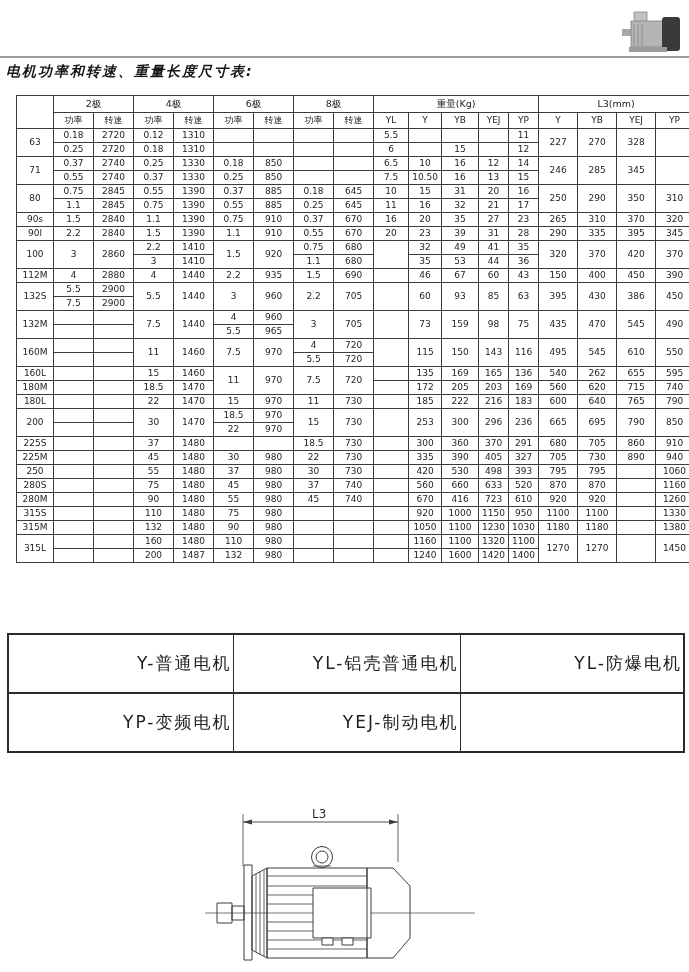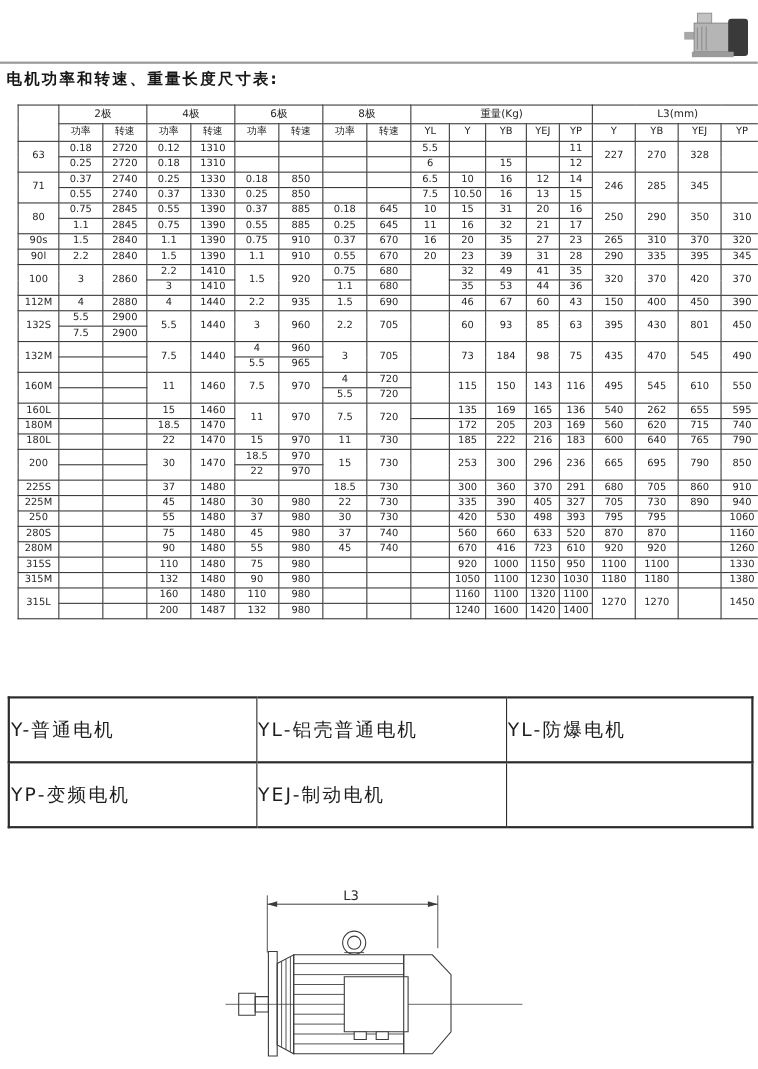--- a/index.html
+++ b/index.html
@@ -1,33 +1,33 @@
 <!DOCTYPE html>
 <html><head>
 <meta charset="utf-8">
 <style>
   html,body{margin:0;padding:0;background:#fff;}
   .page{position:relative;width:689px;height:972px;background:#fff;overflow:hidden;
         font-family:"DejaVu Sans","Liberation Sans",sans-serif;color:#1c1c1c;}
   .top-rule{position:absolute;left:0;top:56px;width:689px;height:2px;background:#9a9a9a;}
   .photo{position:absolute;left:620px;top:5px;width:64px;height:52px;}
   .title{position:absolute;left:6px;top:63px;font-size:14px;font-weight:bold;
-         letter-spacing:2px;color:#161616;white-space:nowrap;}
+         letter-spacing:2px;color:#161616;white-space:nowrap;font-style:italic;}
   
   .spec{position:absolute;left:16px;top:95px;border-collapse:collapse;table-layout:fixed;width:677px;}
   .spec th,.spec td{border:1px solid #3c3c3c;text-align:center;vertical-align:middle;
         padding:0;font-size:9px;line-height:1.05;color:#242424;font-weight:normal;
         overflow:hidden;white-space:nowrap;}
   .spec thead tr.h1 th{height:16px;font-size:9.5px;}
   .spec thead tr.h2 th{height:15px;font-size:9px;margin-top:32px;}
   .spec tbody tr{height:14px;}
   
   .legend{position:absolute;left:7px;top:633px;border-collapse:collapse;table-layout:fixed;width:676px;}
   .legend td{border:2px solid #2b2b2b;border-left-width:1px;border-right-width:1px;
-        height:55px;text-align:left;vertical-align:middle;font-size:17px;
+        height:55px;text-align:right;vertical-align:middle;font-size:17px;
         letter-spacing:2px;color:#1e1e1e;}
   .legend td:first-child{border-left-width:2px;}
   .legend td:last-child{border-right-width:2px;margin-left:12px;}
   .diagram{position:absolute;left:0;top:800px;width:689px;height:172px;}
   .diagram *{vector-effect:non-scaling-stroke;}
 </style>
 </head>
 <body>
 
 <div class="page">
@@ -304,40 +304,40 @@
           <td rowspan="2">960</td>
           <td rowspan="2">2.2</td>
           <td rowspan="2">705</td>
           <td rowspan="2"></td>
           <td rowspan="2">60</td>
           <td rowspan="2">93</td>
           <td rowspan="2">85</td>
           <td rowspan="2">63</td>
           <td rowspan="2">395</td>
           <td rowspan="2">430</td>
-          <td rowspan="2">801</td>
+          <td rowspan="2">386</td>
           <td rowspan="2">450</td>
         </tr>
         <tr>
           <td>7.5</td>
           <td>2900</td>
         </tr>
         <tr>
           <td rowspan="2">132M</td>
           <td></td>
           <td></td>
           <td rowspan="2">7.5</td>
           <td rowspan="2">1440</td>
           <td>4</td>
           <td>960</td>
           <td rowspan="2">3</td>
           <td rowspan="2">705</td>
           <td rowspan="2"></td>
           <td rowspan="2">73</td>
-          <td rowspan="2">184</td>
+          <td rowspan="2">159</td>
           <td rowspan="2">98</td>
           <td rowspan="2">75</td>
           <td rowspan="2">435</td>
           <td rowspan="2">470</td>
           <td rowspan="2">545</td>
           <td rowspan="2">490</td>
         </tr>
         <tr>
           <td></td>
           <td></td>

